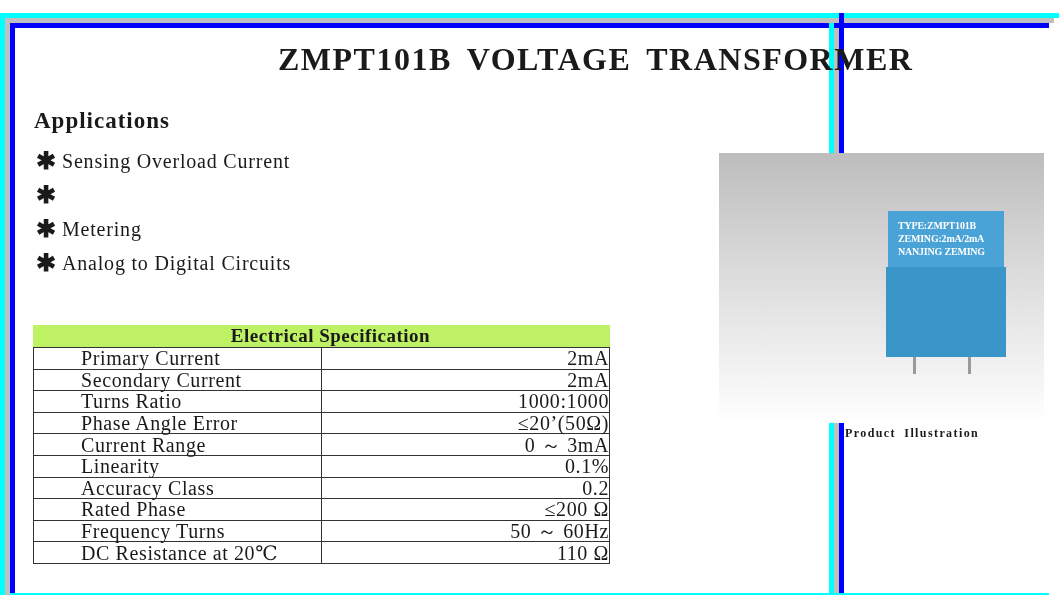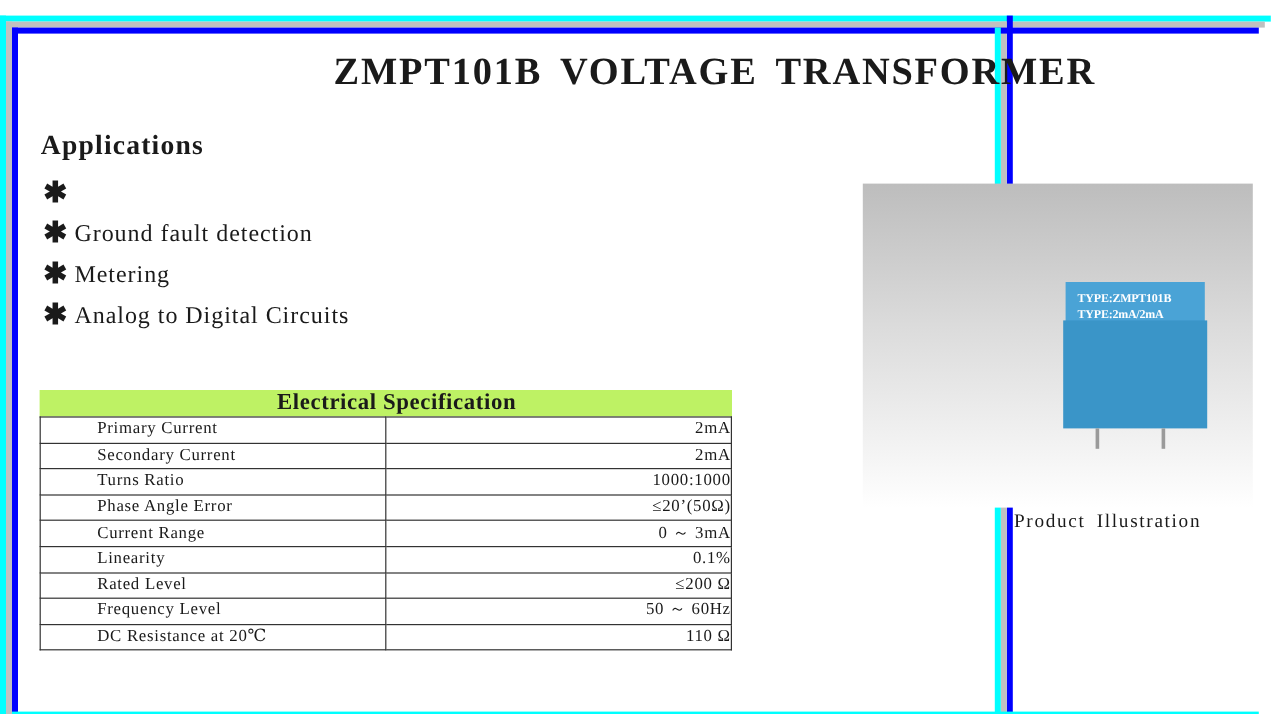--- a/index.html
+++ b/index.html
@@ -51,50 +51,49 @@
   .spec-header {
     height: 22px; background: #bef264;
     text-align: center; font-weight: bold; font-size: 19px; letter-spacing: 0.5px;
     line-height: 22px; padding-left: 18px; box-sizing: border-box;
   }
   .spec table {
     width: 577px; border-collapse: collapse; table-layout: fixed;
   }
   .spec td {
     border: 1px solid #333; height: 20.6px; padding: 0;
-    font-size: 14px; letter-spacing: 0.6px; line-height: 18px; white-space: nowrap;
+    font-size: 20px; letter-spacing: 0.6px; line-height: 18px; white-space: nowrap;
   }
   .spec td.k { width: 288px; padding-left: 47px; box-sizing: border-box; }
   .spec td.v { text-align: right; }
 
   .product {
     position: absolute; left: 719px; top: 140px; width: 325px; height: 270px;
     background: linear-gradient(to bottom, #bdbdbd 0%, #dcdcdc 45%, #f5f5f5 85%, #ffffff 100%);
   }
   .device {
     position: absolute; left: 886px; top: 198px; width: 120px; height: 146px;
   }
   .device .top {
     position: absolute; left: 2px; top: 0; width: 116px; height: 56px;
     background: #4aa3d6;
-    margin-top: 24px;
   }
   .device .front {
     position: absolute; left: 0; top: 56px; width: 120px; height: 90px;
     background: #3a95c8;
   }
   .device .label {
     position: absolute; left: 10px; top: 8px; color: #ffffff;
     font-size: 10px; font-weight: bold; line-height: 13px; white-space: nowrap;
     letter-spacing: -0.2px;
   }
   .pin { position: absolute; top: 344px; width: 3px; height: 17px; background: #9a9a9a; }
   .caption {
     position: absolute; left: 845px; top: 413px;
-    font-size: 16px; letter-spacing: 1.4px; word-spacing: 4px; white-space: nowrap;
+    font-size: 12px; letter-spacing: 1.4px; word-spacing: 4px; white-space: nowrap; font-weight: bold;
   }
 </style>
 </head>
 <body>
 
 <div class="frame">
   <div class="b t-cyan"></div>
   <div class="b l-cyan"></div>
   <div class="b t-gray"></div>
   <div class="b l-gray"></div>
@@ -106,24 +105,24 @@
   <div class="b l-blue"></div>
   <div class="b r-cyan"></div>
   <div class="b bt-cyan"></div>
 
   <div class="title">ZMPT101B VOLTAGE TRANSFORMER</div>
 
   <div class="apps-heading">Applications</div>
   <ul class="apps-list">
     <li>
         <span class="bullet">✱</span>
+        <span>Sensing Overload Current</span>
       </li>
     <li>
         <span class="bullet">✱</span>
-        <span>Ground fault detection</span>
       </li>
     <li>
         <span class="bullet">✱</span>
         <span>Metering</span>
       </li>
     <li>
         <span class="bullet">✱</span>
         <span>Analog to Digital Circuits</span>
       </li>
   </ul>
@@ -150,41 +149,45 @@
           </tr>
       <tr>
             <td class="k">Current Range</td>
             <td class="v">0 ～ 3mA</td>
           </tr>
       <tr>
             <td class="k">Linearity</td>
             <td class="v">0.1%</td>
           </tr>
       <tr>
-            <td class="k">Rated Level</td>
+            <td class="k">Accuracy Class</td>
+            <td class="v">0.2</td>
+          </tr>
+      <tr>
+            <td class="k">Rated Phase</td>
             <td class="v">≤200 Ω</td>
           </tr>
       <tr>
-            <td class="k">Frequency Level</td>
+            <td class="k">Frequency Turns</td>
             <td class="v">50 ～ 60Hz</td>
           </tr>
       <tr>
             <td class="k">DC Resistance at 20℃</td>
             <td class="v">110 Ω</td>
           </tr>
     </tbody>
       </table>
   </div>
 
   <div class="product"></div>
   <div class="device">
     <div class="top">
       <div class="label">
         <div>TYPE:ZMPT101B</div>
-        <div>TYPE:2mA/2mA</div>
+        <div>ZEMING:2mA/2mA</div>
         <div>NANJING ZEMING</div>
       </div>
     </div>
     <div class="front"></div>
   </div>
   <div class="pin" style="left:913px"></div>
   <div class="pin" style="left:968px"></div>
   <div class="caption">Product Illustration</div>
 </div>
 

